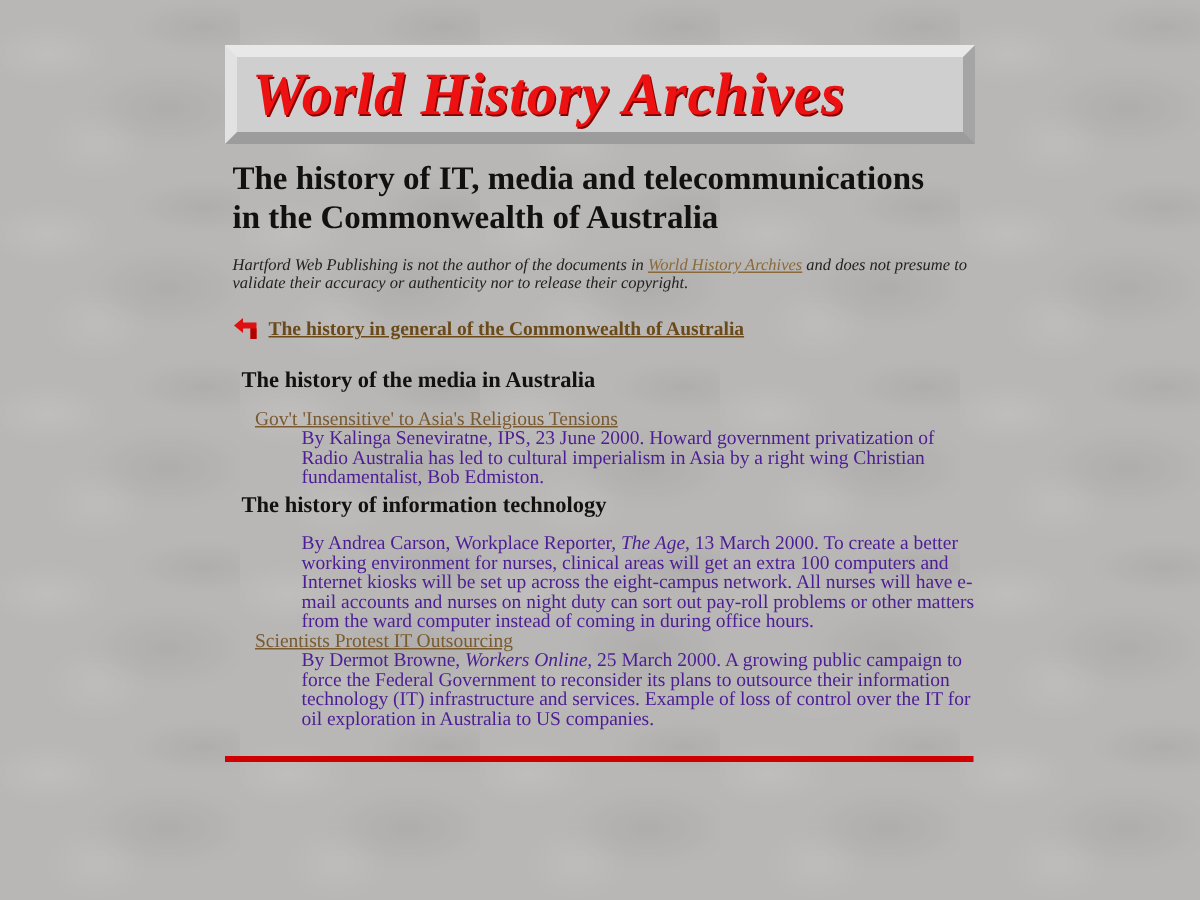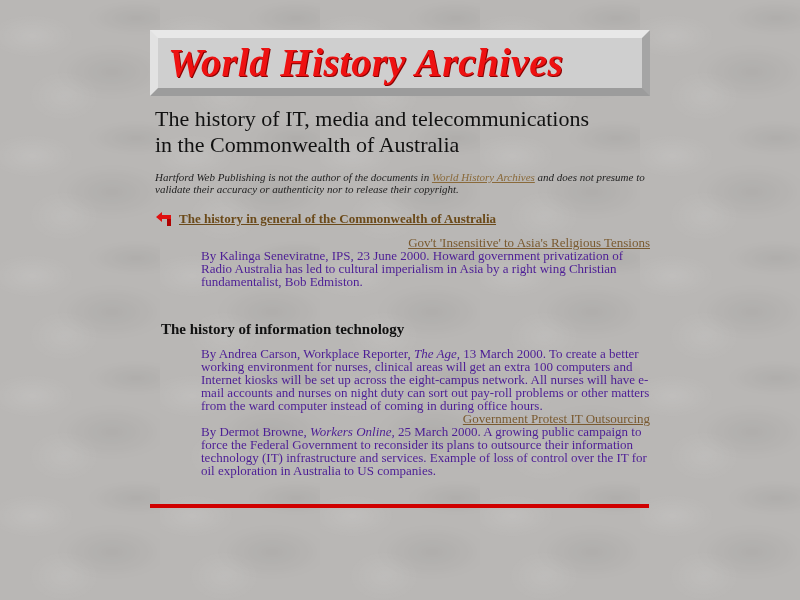--- a/index.html
+++ b/index.html
@@ -48,21 +48,21 @@
     font-size: 40px;
     color: #ee1111;
     letter-spacing: 0.5px;
     text-shadow: 1px 1px 0 #8a0000;
     white-space: nowrap;
     line-height: 44px;
   }
   .page-title {
     margin: 10px 0 0 5px;
     font-size: 22px;
-    font-weight: normal;
+    font-weight: bold;
     line-height: 26px;
     color: #111;
   }
   .disclaimer {
     margin: 13px 0 16px 5px;
     font-size: 11px;
     font-style: italic;
     line-height: 12px;
     color: #222;
   }
@@ -95,31 +95,30 @@
   }
   .entries {
     margin: 9px 0 0 20px;
   }
   .entry-link {
     display: block;
     font-size: 13px;
     line-height: 13px;
     color: #7a5a30;
     text-decoration: underline;
-    text-align: right;
   }
   .entry-desc {
     margin: 0 0 0 31px;
     font-size: 13px;
     line-height: 13px;
     color: #4c1d95;
     width: 452px;
   }
   .section2 .section-heading {
-    margin-top: 32px;
+    margin-top: 4px;
   }
   .red-rule {
     position: absolute;
     left: 150px;
     top: 504px;
     width: 499px;
     height: 4px;
     background: #d00000;
   }
 </style>
@@ -143,31 +142,32 @@
     <span class="back-icon">
       <svg width="18" height="16" viewBox="0 0 18 16">
         <polygon points="0,6 6,1 6,4 15,4 15,15 11,15 11,8 6,8 6,11" fill="#e01010"></polygon>
         <rect x="11" y="8" width="4" height="7" fill="#b00000"></rect>
       </svg>
     </span>
     <a href="#" class="back-link">The history in general of the Commonwealth of Australia</a>
   </div>
 
   <div class="section1">
+    <div class="section-heading">The history of the media in Australia</div>
     <div class="entries">
       <a href="#" class="entry-link">Gov't 'Insensitive' to Asia's Religious Tensions</a>
       <div class="entry-desc"><span>By Kalinga Seneviratne, IPS, 23 June 2000. </span><span>Howard government privatization of Radio Australia has led to cultural imperialism in Asia by a right wing Christian fundamentalist, Bob Edmiston.</span></div>
     </div>
   </div>
 
   <div class="section2">
     <div class="section-heading">The history of information technology</div>
     <div class="entries">
       <div class="entry-desc"><span>By Andrea Carson, Workplace Reporter, </span><i>The Age,</i><span> 13 March 2000. To create a better working environment for nurses, clinical areas will get an extra 100 computers and Internet kiosks will be set up across the eight-campus network. All nurses will have e-mail accounts and nurses on night duty can sort out pay-roll problems or other matters from the ward computer instead of coming in during office hours.</span></div>
 
-      <a href="#" class="entry-link">Government Protest IT Outsourcing</a>
+      <a href="#" class="entry-link">Scientists Protest IT Outsourcing</a>
       <div class="entry-desc"><span>By Dermot Browne, </span><i>Workers Online,</i><span> 25 March 2000. A growing public campaign to force the Federal Government to reconsider its plans to outsource their information technology (IT) infrastructure and services. Example of loss of control over the IT for oil exploration in Australia to US companies.</span></div>
     </div>
   </div>
 
 </div>
 
 <div class="red-rule"></div>
 
 </body></html>

